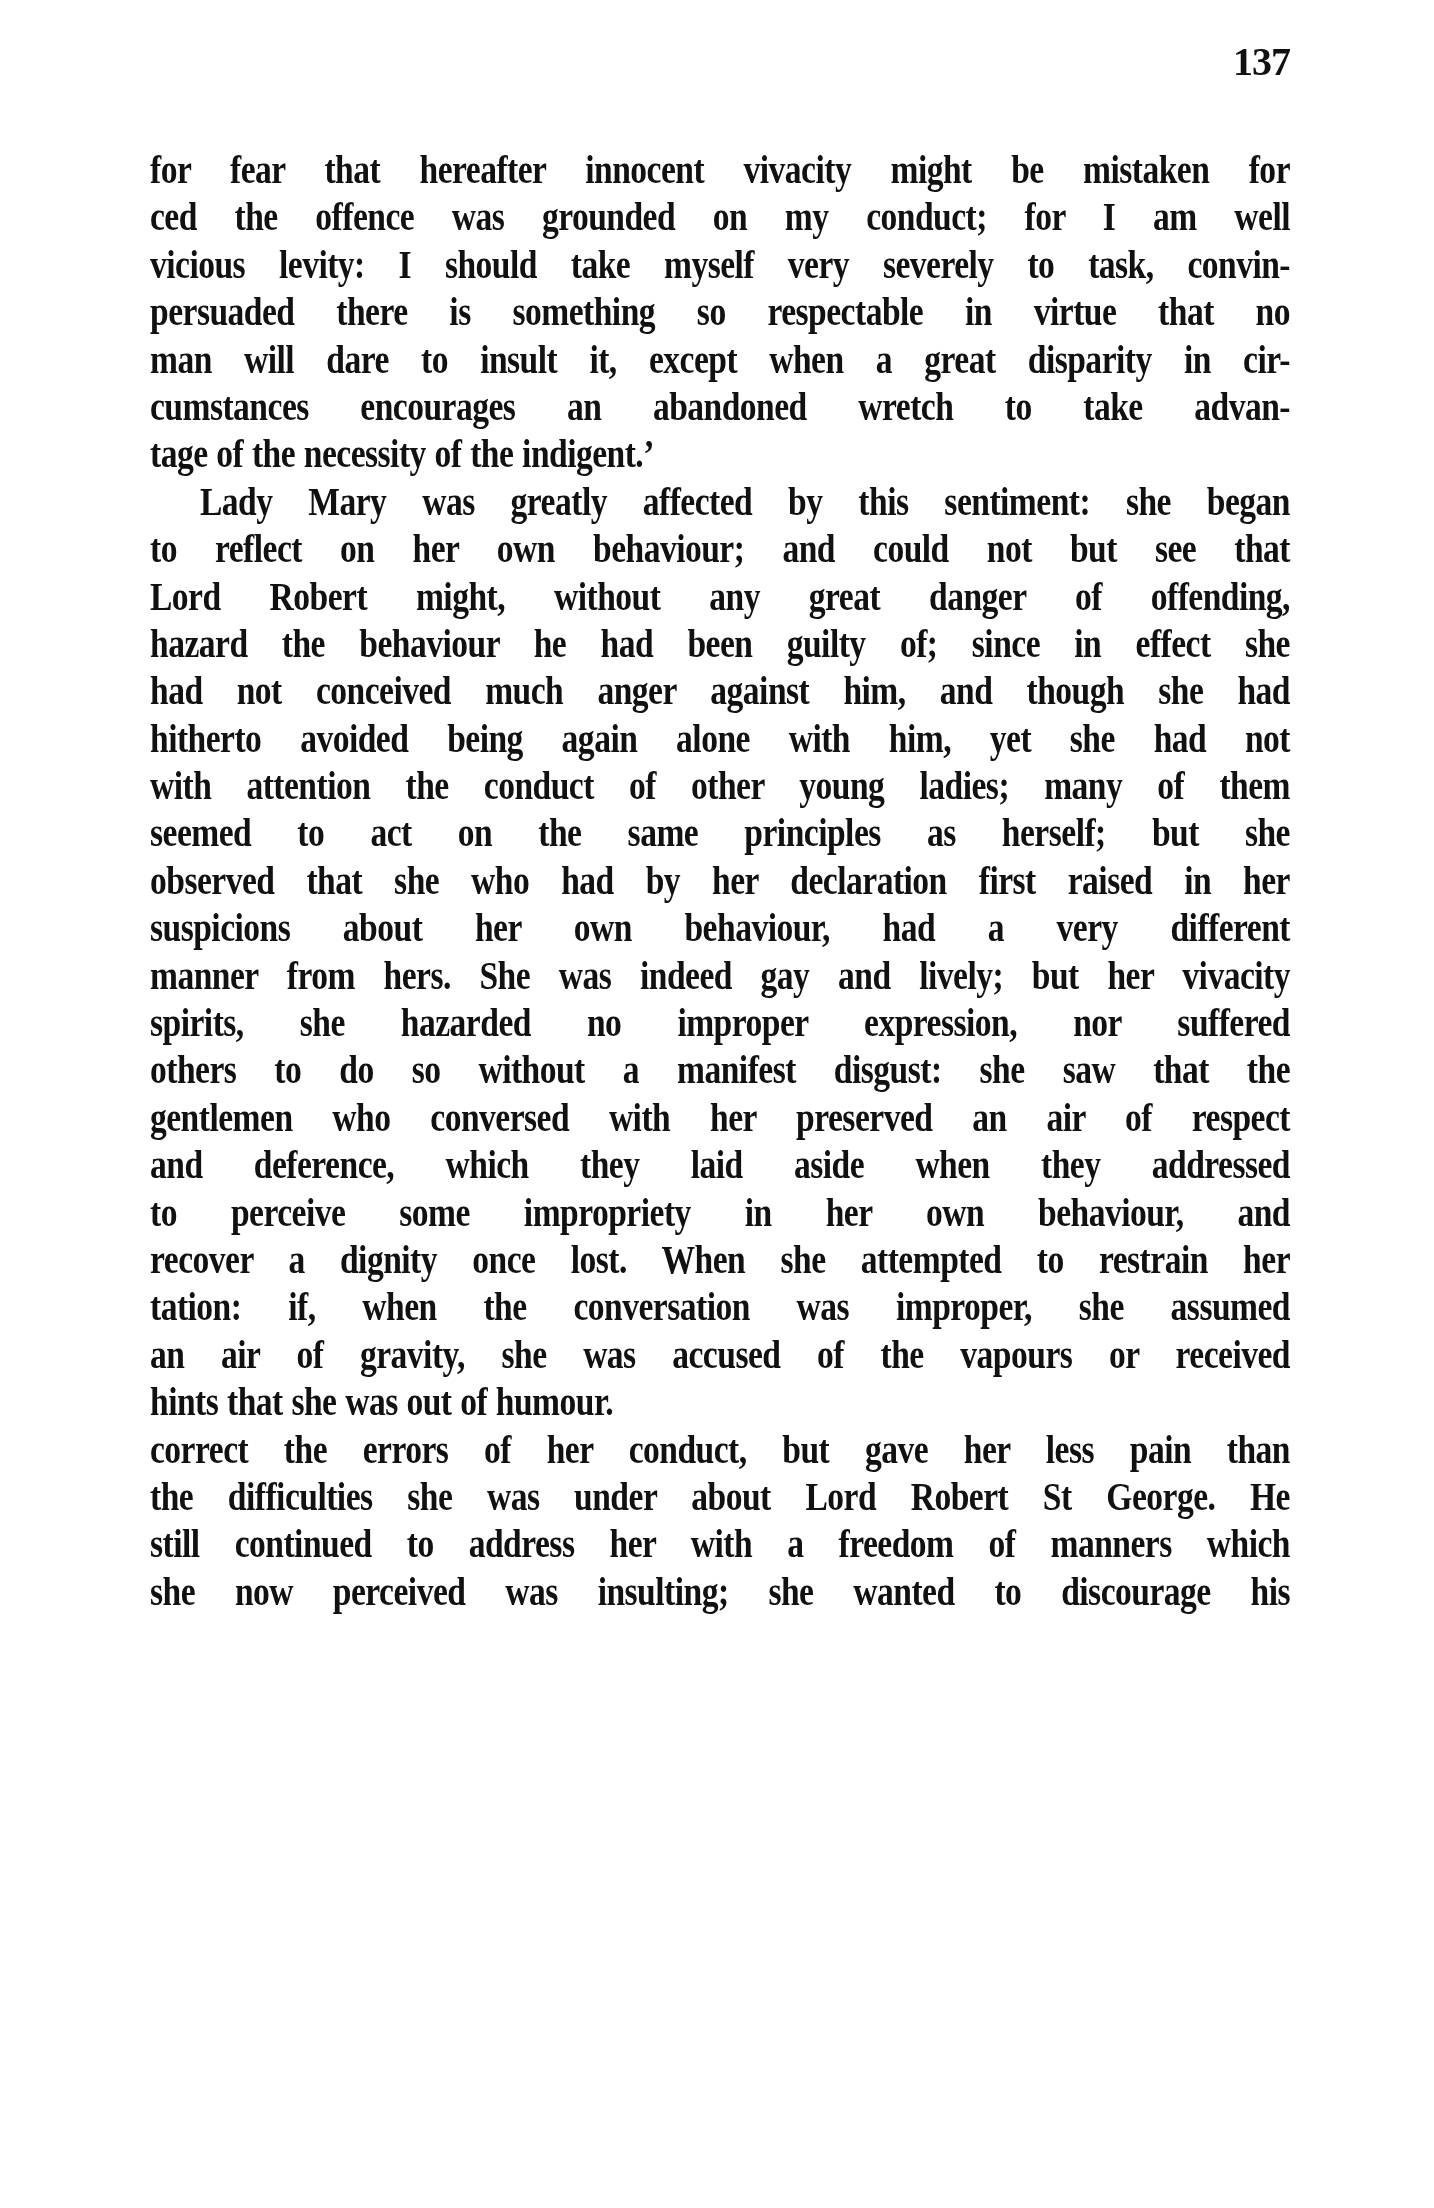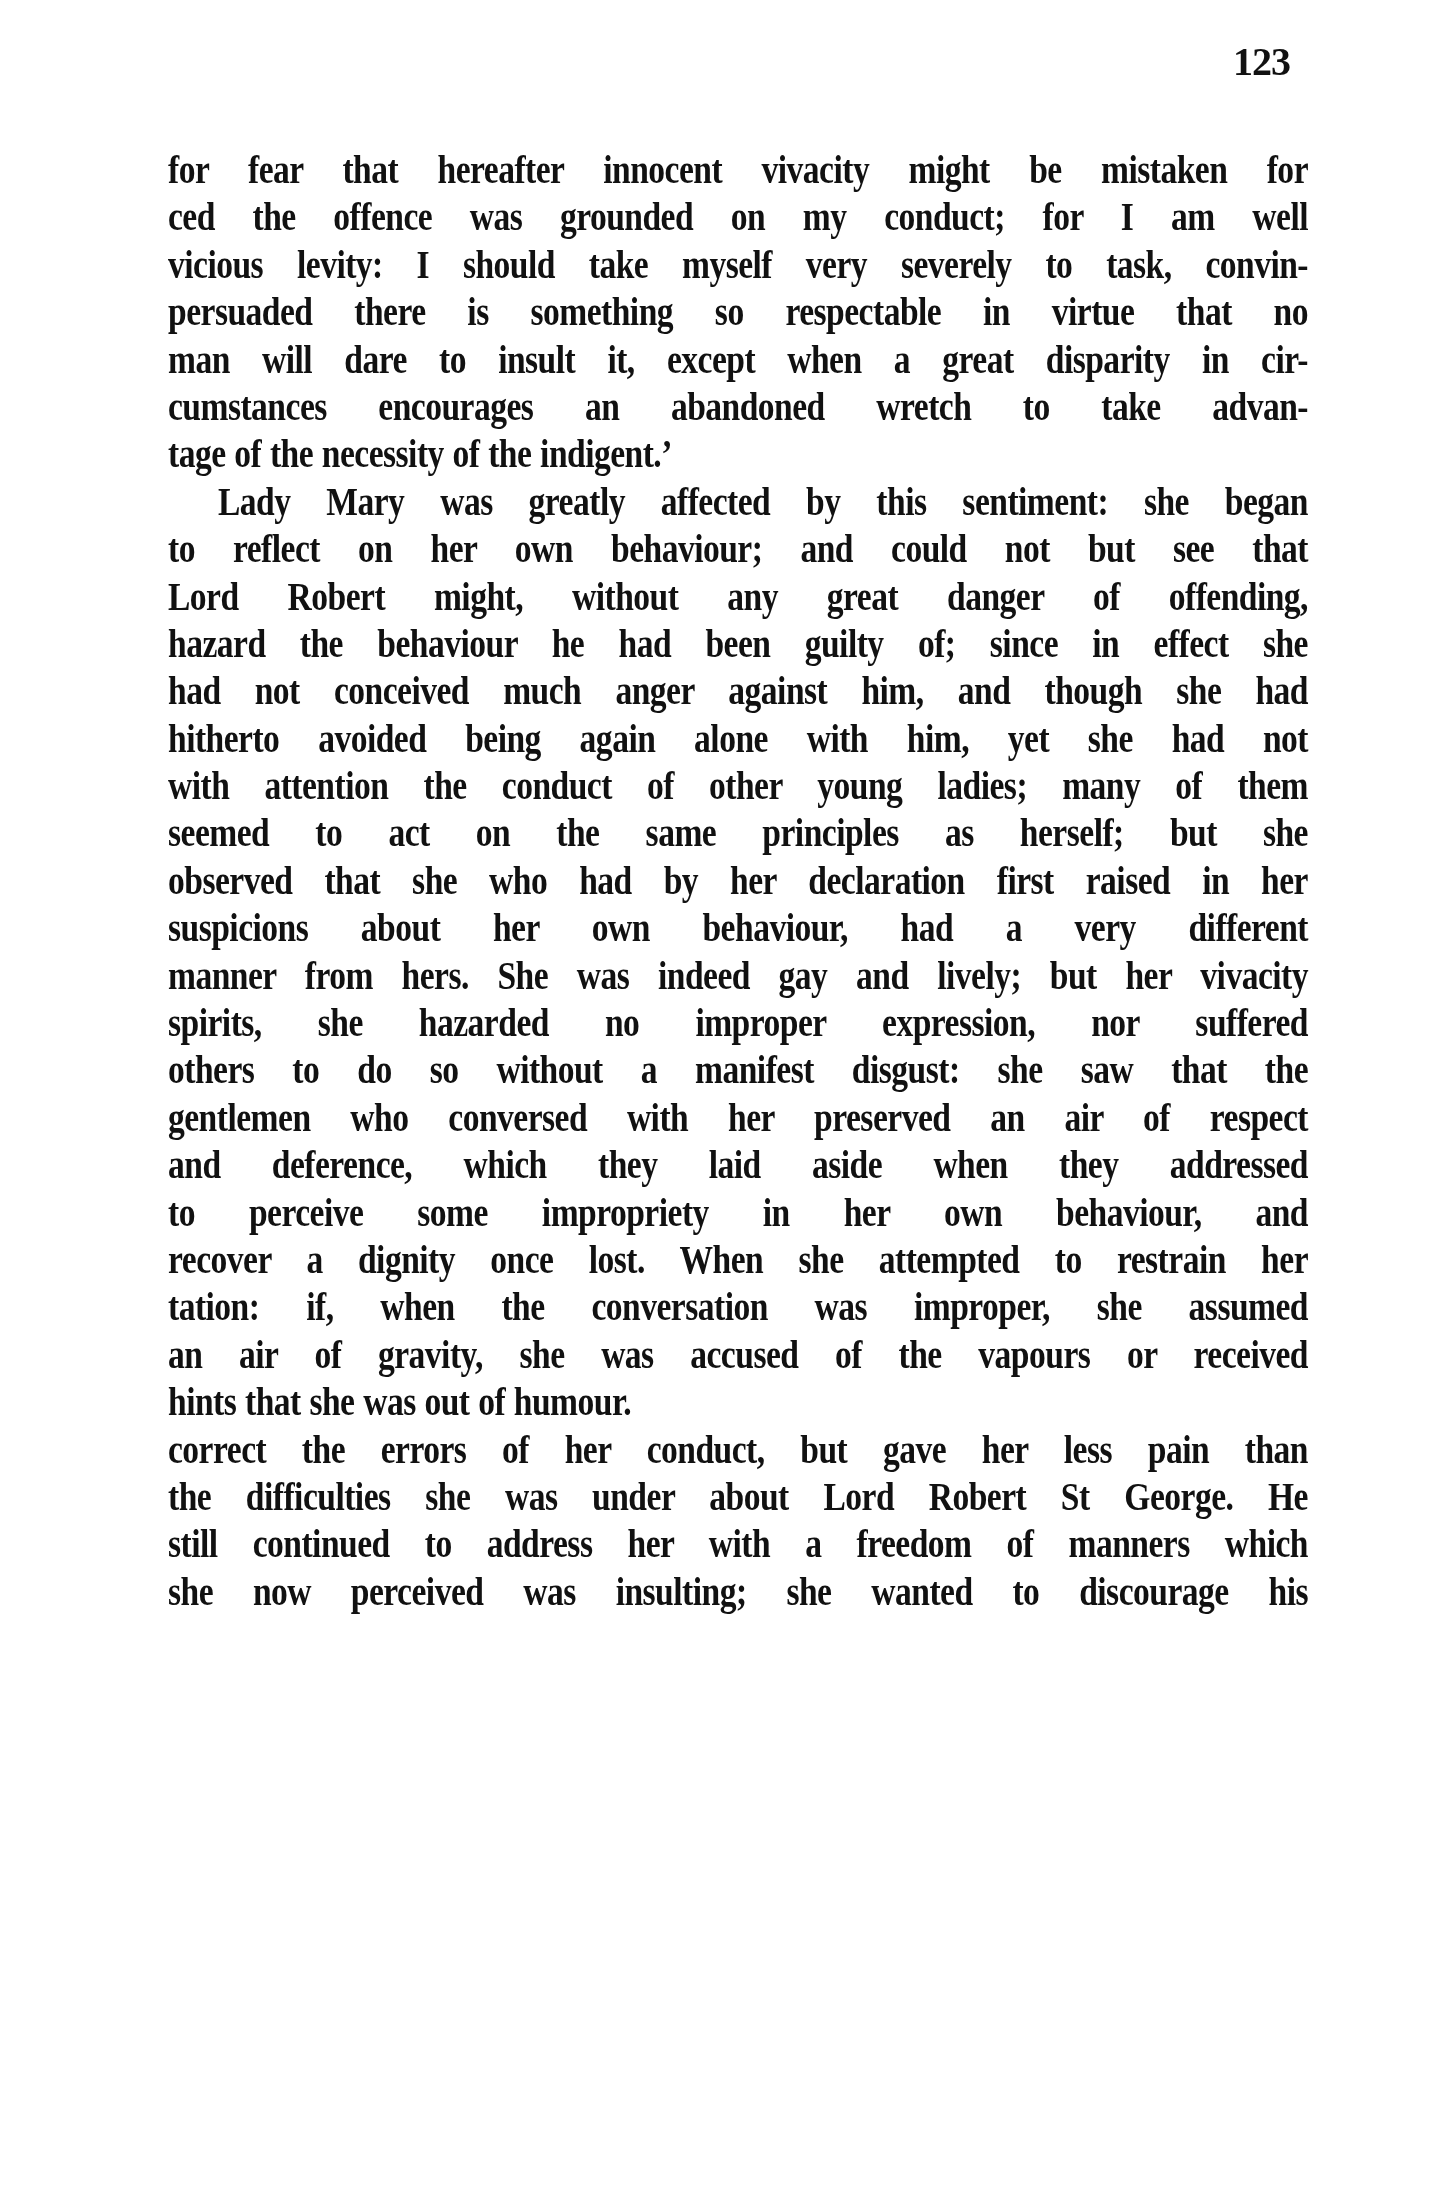--- a/index.html
+++ b/index.html
@@ -9,32 +9,32 @@
     font-family: "Liberation Serif", serif; font-size: 40px; font-weight: bold;
     color: #111; letter-spacing: -1px;
   }
   .text-block {
     position: absolute; top: 146px; left: 150px; width: 1140px;
     font-family: "Liberation Serif", serif; font-weight: bold;
     color: #111;
   }
   .line {
     height: 47.4px; line-height: 47.4px; white-space: nowrap;
-    overflow: visible; position: relative; margin-left: 18px;
+    overflow: visible; position: relative;
   }
   .line .inner {
     display: inline-block; transform-origin: left center;
     font-size: 39px; letter-spacing: -0.6px; word-spacing: 1px;
   }
   .indent { padding-left: 50px; }
 </style>
 </head>
 <body>
 
-<div class="page-number">123</div>
+<div class="page-number">137</div>
 
 <div class="text-block" id="text-block">
     <div class="line"><span class="inner" style="word-spacing: 36.634px; transform: scaleX(0.86);">for fear that hereafter innocent vivacity might be mistaken for</span></div>
     <div class="line"><span class="inner" style="word-spacing: 34.6239px; transform: scaleX(0.86);">ced the offence was grounded on my conduct; for I am well</span></div>
     <div class="line"><span class="inner" style="word-spacing: 30.166px; transform: scaleX(0.86);">vicious levity: I should take myself very severely to task, convin-</span></div>
     <div class="line"><span class="inner" style="word-spacing: 39.45px; transform: scaleX(0.86);">persuaded there is something so respectable in virtue that no</span></div>
     <div class="line"><span class="inner" style="word-spacing: 28.2854px; transform: scaleX(0.86);">man will dare to insult it, except when a great disparity in cir-</span></div>
     <div class="line"><span class="inner" style="word-spacing: 50.804px; transform: scaleX(0.86);">cumstances encourages an abandoned wretch to take advan-</span></div>
     <div class="line"><span class="inner" style="transform: scaleX(0.86);">tage of the necessity of the indigent.’</span></div>
     <div class="line indent"><span class="inner" style="word-spacing: 32.5439px; transform: scaleX(0.86);">Lady Mary was greatly affected by this sentiment: she began</span></div>

